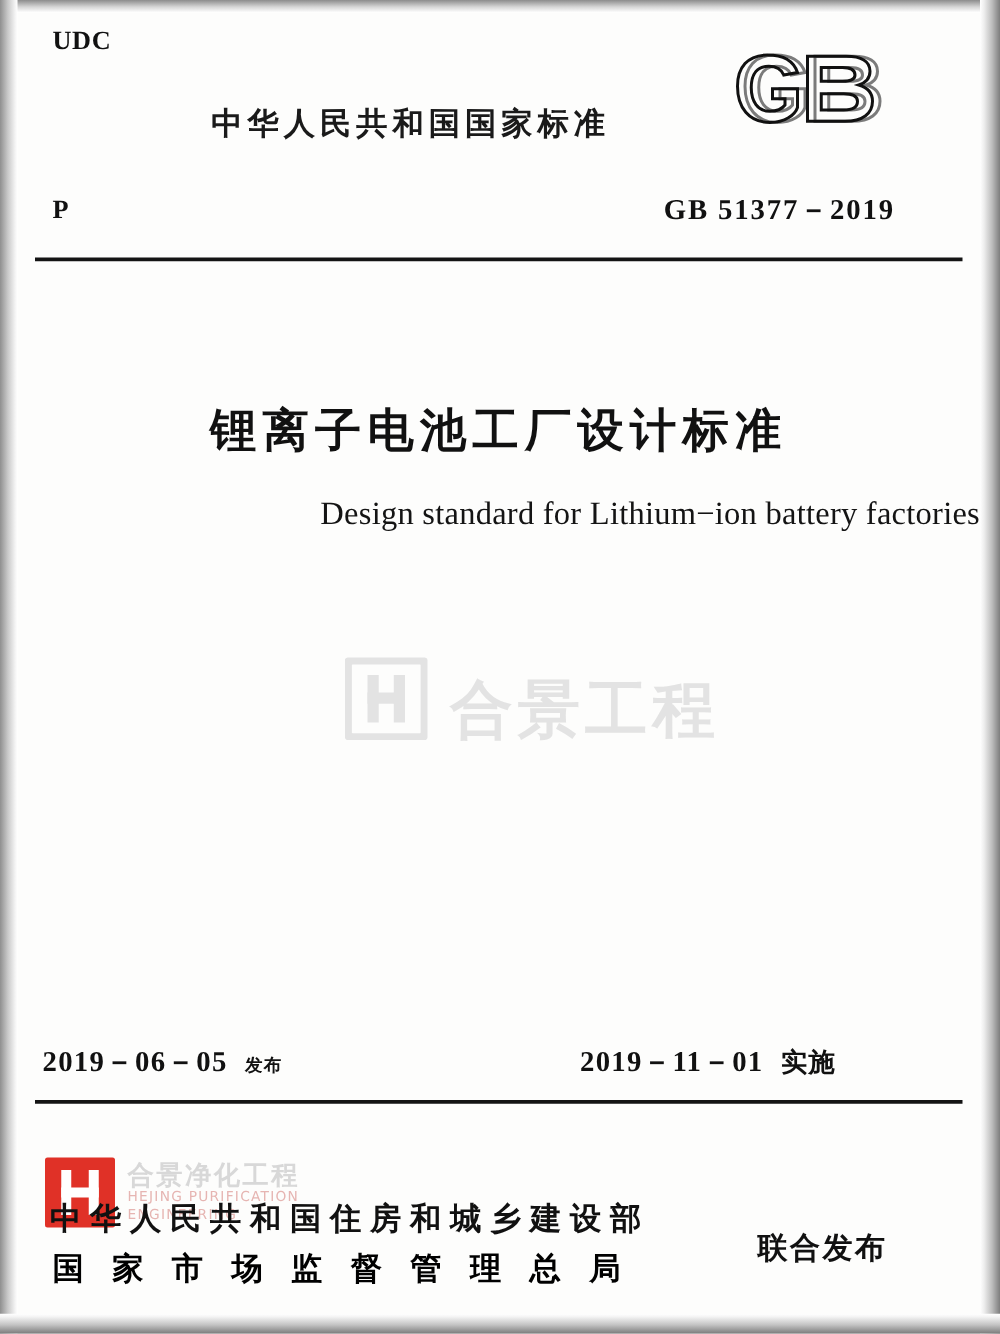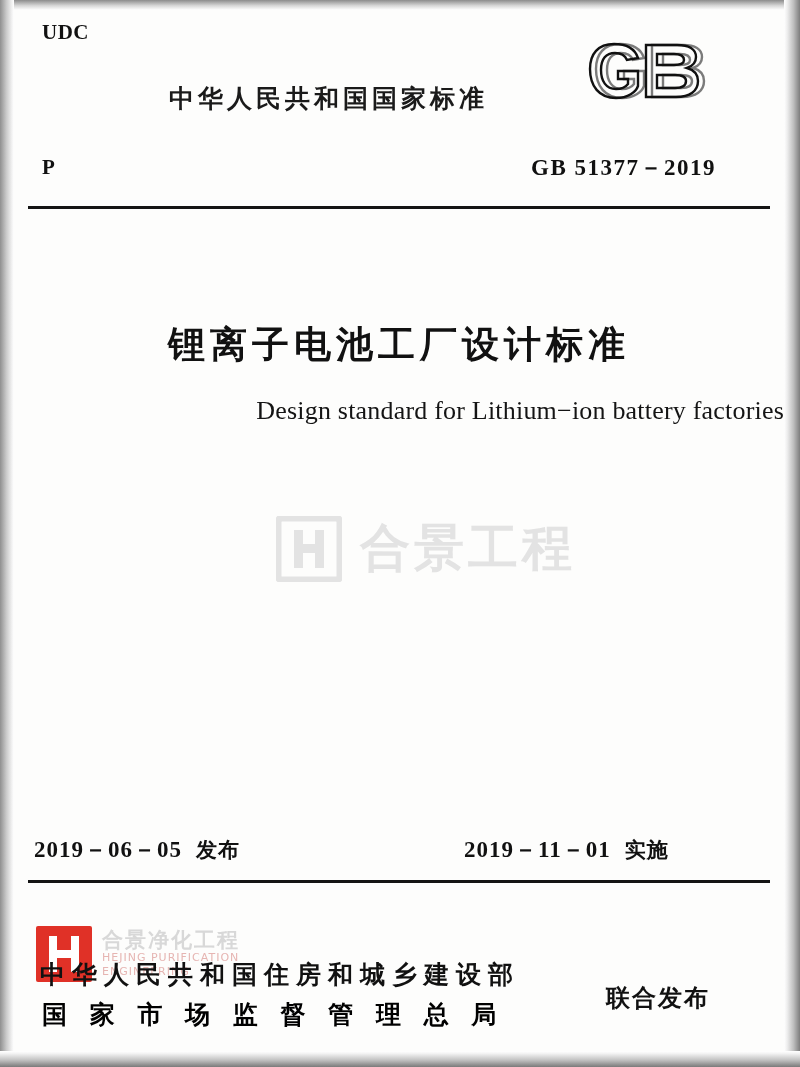--- a/index.html
+++ b/index.html
@@ -128,40 +128,41 @@
   .wm-mark {
     width: 66px; height: 66px;
     position: relative;
   }
   .wm-text {
     font-family: "DejaVu Sans", sans-serif;
     font-weight: bold;
     font-size: 50px;
     letter-spacing: 4px;
     color: #e2e2e2;
+    margin-top: 20px;
   }
 
   
   .rule-mid {
     position: absolute;
     left: 14px; top: 870px;
     width: 742px; height: 3px;
     background: #141414;
   }
   .date-issue {
     position: absolute;
     left: 20px; top: 824px;
     font-family: "Liberation Serif", serif;
     font-weight: bold;
     font-size: 23px;
     letter-spacing: 1px;
   }
   .date-issue .cn {
     font-family: "DejaVu Sans", sans-serif;
-    font-size: 21px;
+    font-size: 14px;
     margin-left: 14px;
   }
   .date-effect {
     position: absolute;
     left: 450px; top: 824px;
     font-family: "Liberation Serif", serif;
     font-weight: bold;
     font-size: 23px;
     letter-spacing: 1px;
   }

